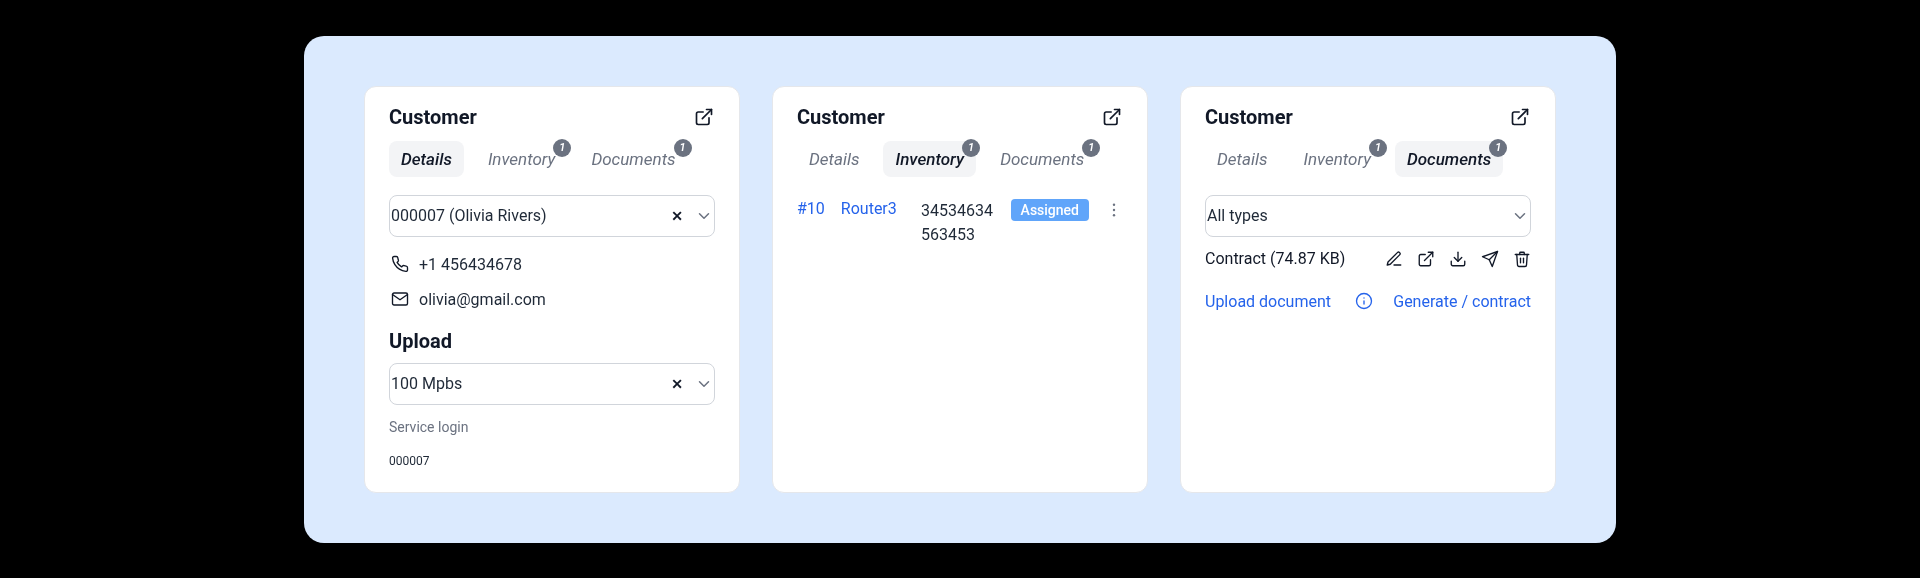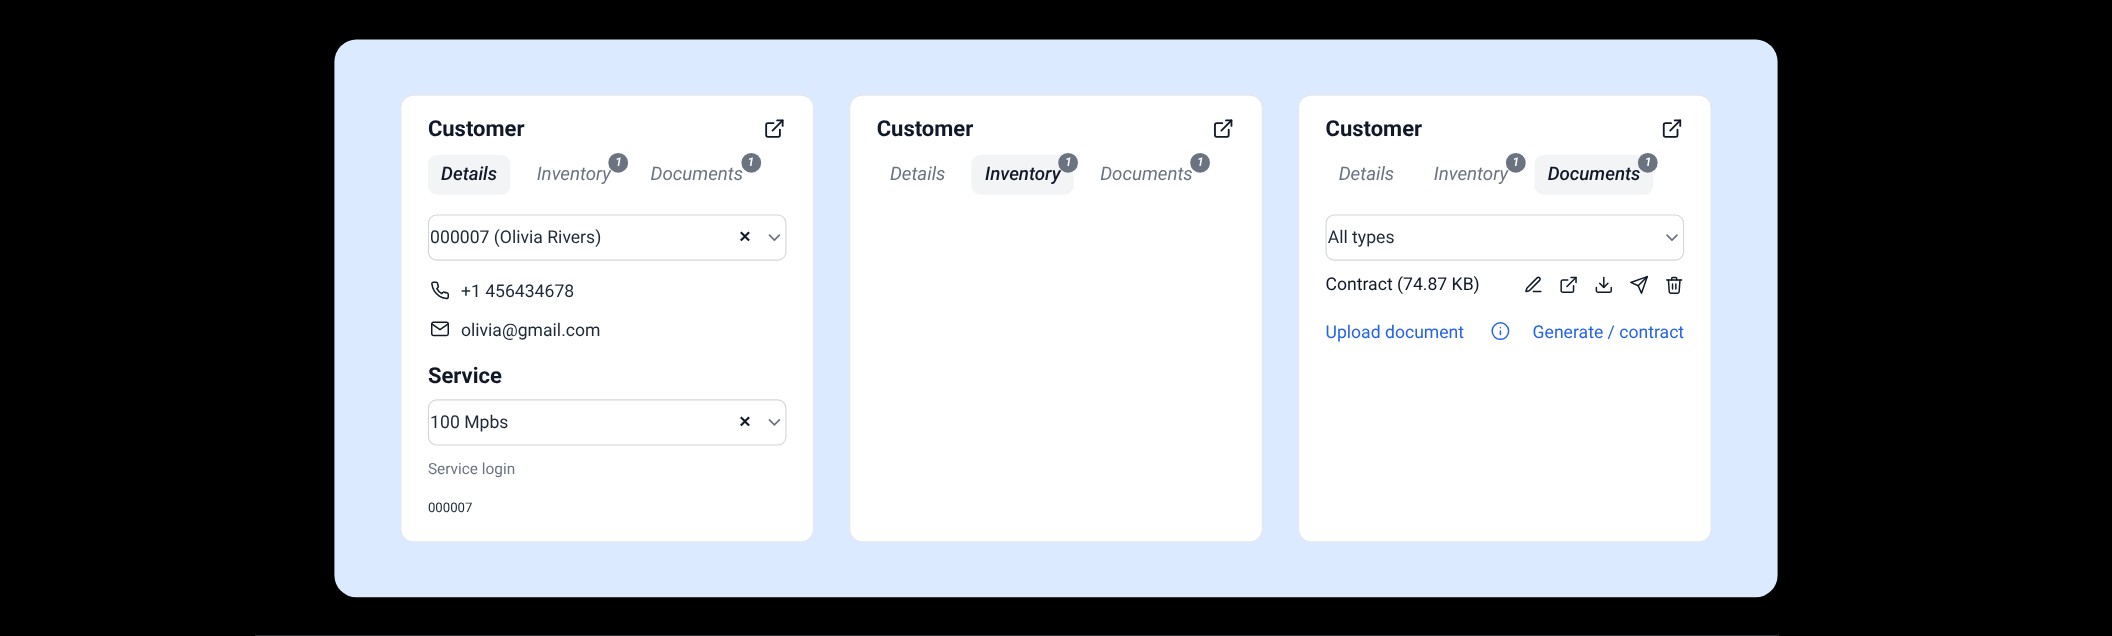--- a/index.html
+++ b/index.html
@@ -251,21 +251,21 @@
     <div class="info-row">
       <span>
         <svg width="18" height="18" viewBox="0 0 24 24" fill="none" stroke="#111827" stroke-width="1.8" stroke-linecap="round" stroke-linejoin="round">
             <rect x="2" y="4" width="20" height="16" rx="2"></rect>
             <polyline points="22,6 12,13 2,6"></polyline>
           </svg>
       </span>
       <span>olivia@gmail.com</span>
     </div>
 
-    <div class="section-title">Service</div>
+    <div class="section-title">Upload</div>
 
     <div class="combo">
       <span class="combo-text">100 Mpbs</span>
       <span class="combo-clear">✕</span>
       <span class="combo-caret">
         <svg width="18" height="18" viewBox="0 0 24 24" fill="none" stroke="#6b7280" stroke-width="2" stroke-linecap="round" stroke-linejoin="round">
             <polyline points="6 9 12 15 18 9"></polyline>
           </svg>
       </span>
     </div>
@@ -292,20 +292,33 @@
       <div class="tab active">
           <span>Inventory</span>
           <span class="badge">1</span>
         </div>
       <div class="tab">
           <span>Documents</span>
           <span class="badge">1</span>
         </div>
     </div>
 
+    <div class="inv-row">
+      <span class="inv-id">#10</span>
+      <span class="inv-name">Router3</span>
+      <span class="inv-serial">34534634563453</span>
+      <span class="chip">Assigned</span>
+      <span class="kebab">
+        <svg width="18" height="18" viewBox="0 0 24 24" fill="#6b7280">
+            <circle cx="12" cy="5" r="1.6"></circle>
+            <circle cx="12" cy="12" r="1.6"></circle>
+            <circle cx="12" cy="19" r="1.6"></circle>
+          </svg>
+      </span>
+    </div>
   </div>
 
   <div class="card">
     <div class="card-header">
       <div class="card-title">Customer</div>
       <div class="ext-icon-btn">
         <svg width="20" height="20" viewBox="0 0 24 24" fill="none" stroke="#111827" stroke-width="2" stroke-linecap="round" stroke-linejoin="round">
             <path d="M18 13v6a2 2 0 0 1-2 2H5a2 2 0 0 1-2-2V8a2 2 0 0 1 2-2h6"></path>
             <polyline points="15 3 21 3 21 9"></polyline>
             <line x1="10" y1="14" x2="21" y2="3"></line>

